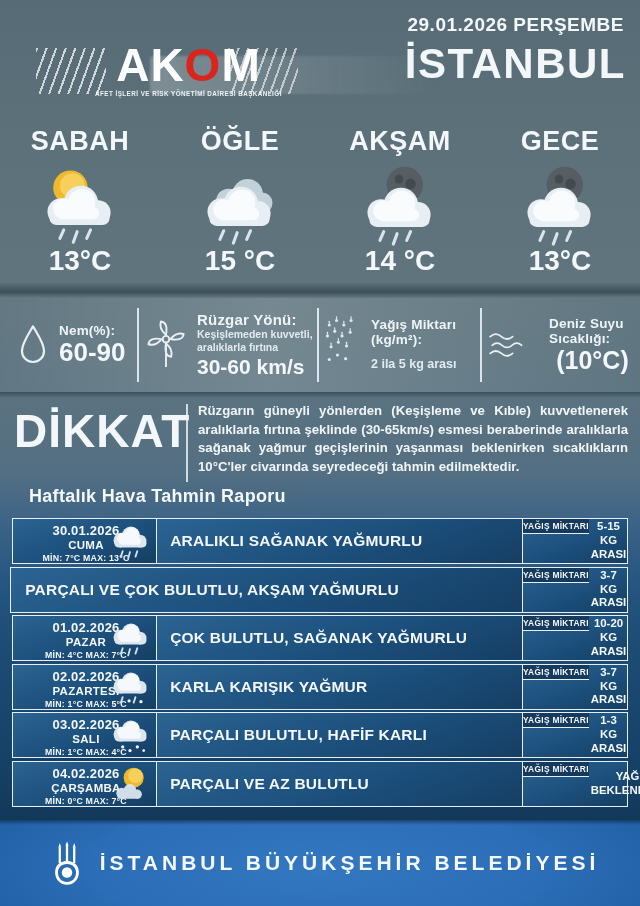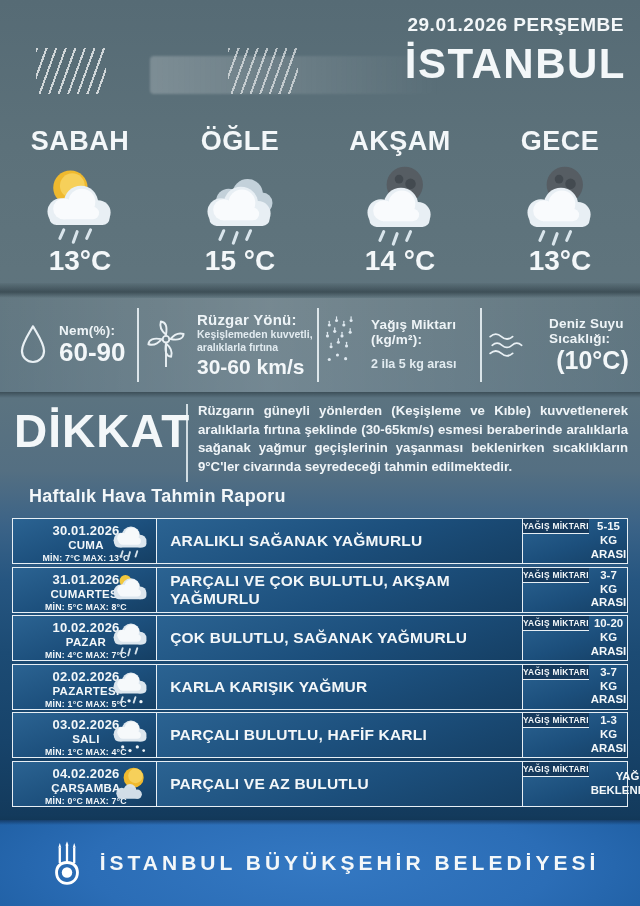--- a/index.html
+++ b/index.html
@@ -87,20 +87,24 @@
 </style>
 </head>
 <body>
 
 <div class="poster">
 
   <div class="swoosh"></div>
   <div class="stripes left"></div>
   <div class="stripes right"></div>
 
+  <div class="akom">
+    <div class="akom-word"><span>AK</span><span class="o">O</span><span>M</span></div>
+    <div class="akom-sub">AFET İŞLERİ VE RİSK YÖNETİMİ DAİRESİ BAŞKANLIĞI</div>
+  </div>
 
   <div class="hdr-date">29.01.2026 PERŞEMBE</div>
   <div class="hdr-city">İSTANBUL</div>
 
   <div class="periods">
 
     <div class="period">
       <div class="p-label">SABAH</div>
       <svg class="p-icon" viewBox="0 0 100 92">
         <circle cx="40" cy="30" r="18" fill="#efb92e"></circle>
@@ -294,21 +298,21 @@
       </svg>
       <div>
         <div class="m-label">Deniz Suyu Sıcaklığı:</div>
         <div class="m-value-sea">(10°C)</div>
       </div>
     </div>
   </div>
 
   <div class="warning-title">DİKKAT</div>
   <div class="warn-div"></div>
-  <div class="warning-text">Rüzgarın güneyli yönlerden (Keşişleme ve Kıble) kuvvetlenerek aralıklarla fırtına şeklinde (30-65km/s) esmesi beraberinde aralıklarla sağanak yağmur geçişlerinin yaşanması beklenirken sıcaklıkların 9°C'ler civarında seyredeceği tahmin edilmektedir.</div>
+  <div class="warning-text">Rüzgarın güneyli yönlerden (Keşişleme ve Kıble) kuvvetlenerek aralıklarla fırtına şeklinde (30-65km/s) esmesi beraberinde aralıklarla sağanak yağmur geçişlerinin yaşanması beklenirken sıcaklıkların 10°C'ler civarında seyredeceği tahmin edilmektedir.</div>
 
   <div class="weekly-title">Haftalık Hava Tahmin Raporu</div>
 
   <div class="wtable">
 
     <div class="wrow">
       <div class="cell cell-date">
         <div class="d-date">30.01.2026</div>
         <div class="d-day">CUMA</div>
         <div class="d-minmax">MİN: 7°C MAX: 13°C</div>
@@ -334,51 +338,32 @@
       <div class="cell cell-desc">
         <span class="desc-text">ARALIKLI SAĞANAK YAĞMURLU</span>
       </div>
       <div class="cell cell-amount">
         <div class="amount-head">YAĞIŞ MİKTARI</div>
         <div class="amount-val">5-15 KG ARASI</div>
       </div>
     </div>
 
     <div class="wrow">
-      <div class="cell cell-date">
-        <div class="d-date">31.01.2026</div>
-        <div class="d-day">CUMARTESİ</div>
-        <div class="d-minmax">MİN: 5°C MAX: 8°C</div>
-        <svg class="d-icon" viewBox="0 0 54 46">
-          <circle cx="22" cy="12" r="6.5" fill="#f2c83d"></circle>
-          <g fill="#dce6ee">
-              <circle cx="17" cy="24" r="8"></circle>
-              <circle cx="28" cy="19" r="10"></circle>
-              <circle cx="38" cy="25" r="7"></circle>
-              <rect x="10" y="23" width="35" height="9" rx="4.5"></rect>
-            </g>
-          <g fill="#f6f9fb">
-              <circle cx="19" cy="22" r="6"></circle>
-              <circle cx="29" cy="18" r="8"></circle>
-              <rect x="15" y="21" width="24" height="8" rx="4"></rect>
-            </g>
-        </svg>
-      </div>
       <div class="cell cell-desc">
         <span class="desc-text">PARÇALI VE ÇOK BULUTLU, AKŞAM YAĞMURLU</span>
       </div>
       <div class="cell cell-amount">
         <div class="amount-head">YAĞIŞ MİKTARI</div>
         <div class="amount-val">3-7 KG ARASI</div>
       </div>
     </div>
 
     <div class="wrow">
       <div class="cell cell-date">
-        <div class="d-date">10.02.2026</div>
+        <div class="d-date">01.02.2026</div>
         <div class="d-day">PAZAR</div>
         <div class="d-minmax">MİN: 4°C MAX: 7°C</div>
         <svg class="d-icon" viewBox="0 0 54 46">
           <g fill="#dce6ee">
               <circle cx="17" cy="21" r="8"></circle>
               <circle cx="28" cy="16" r="10"></circle>
               <circle cx="38" cy="22" r="7"></circle>
               <rect x="10" y="20" width="35" height="9" rx="4.5"></rect>
             </g>
           <g fill="#f6f9fb">

